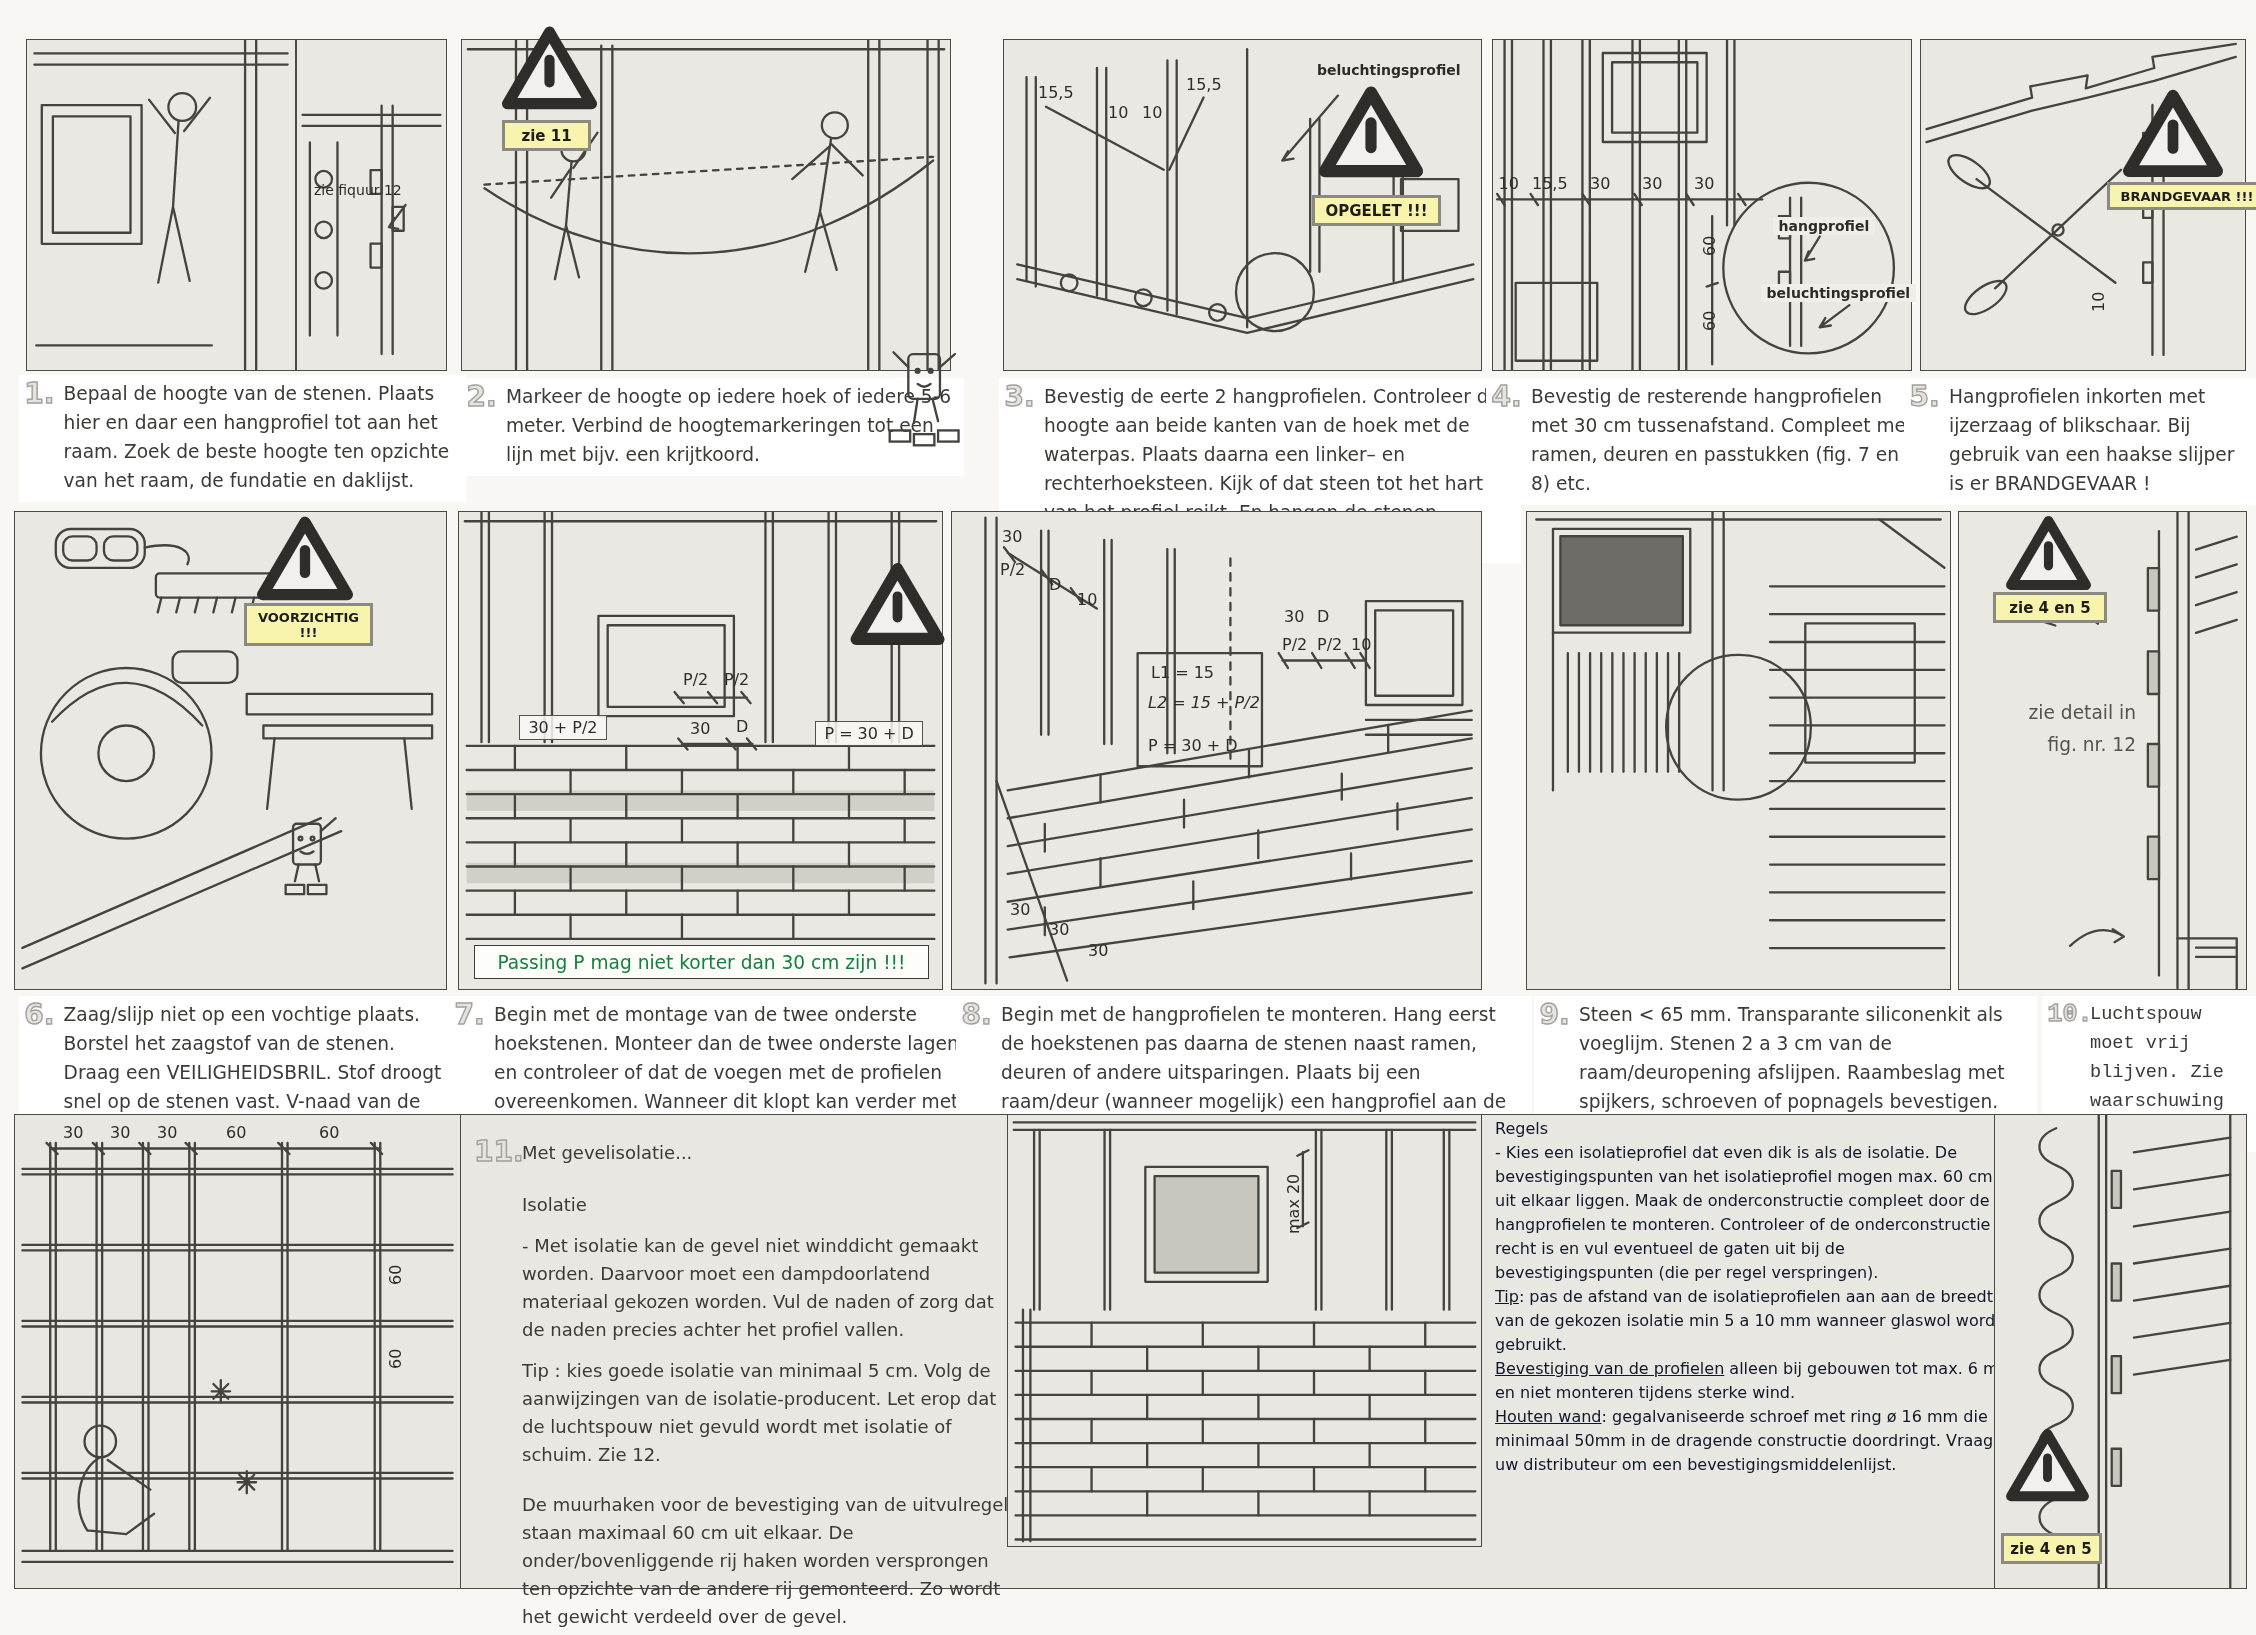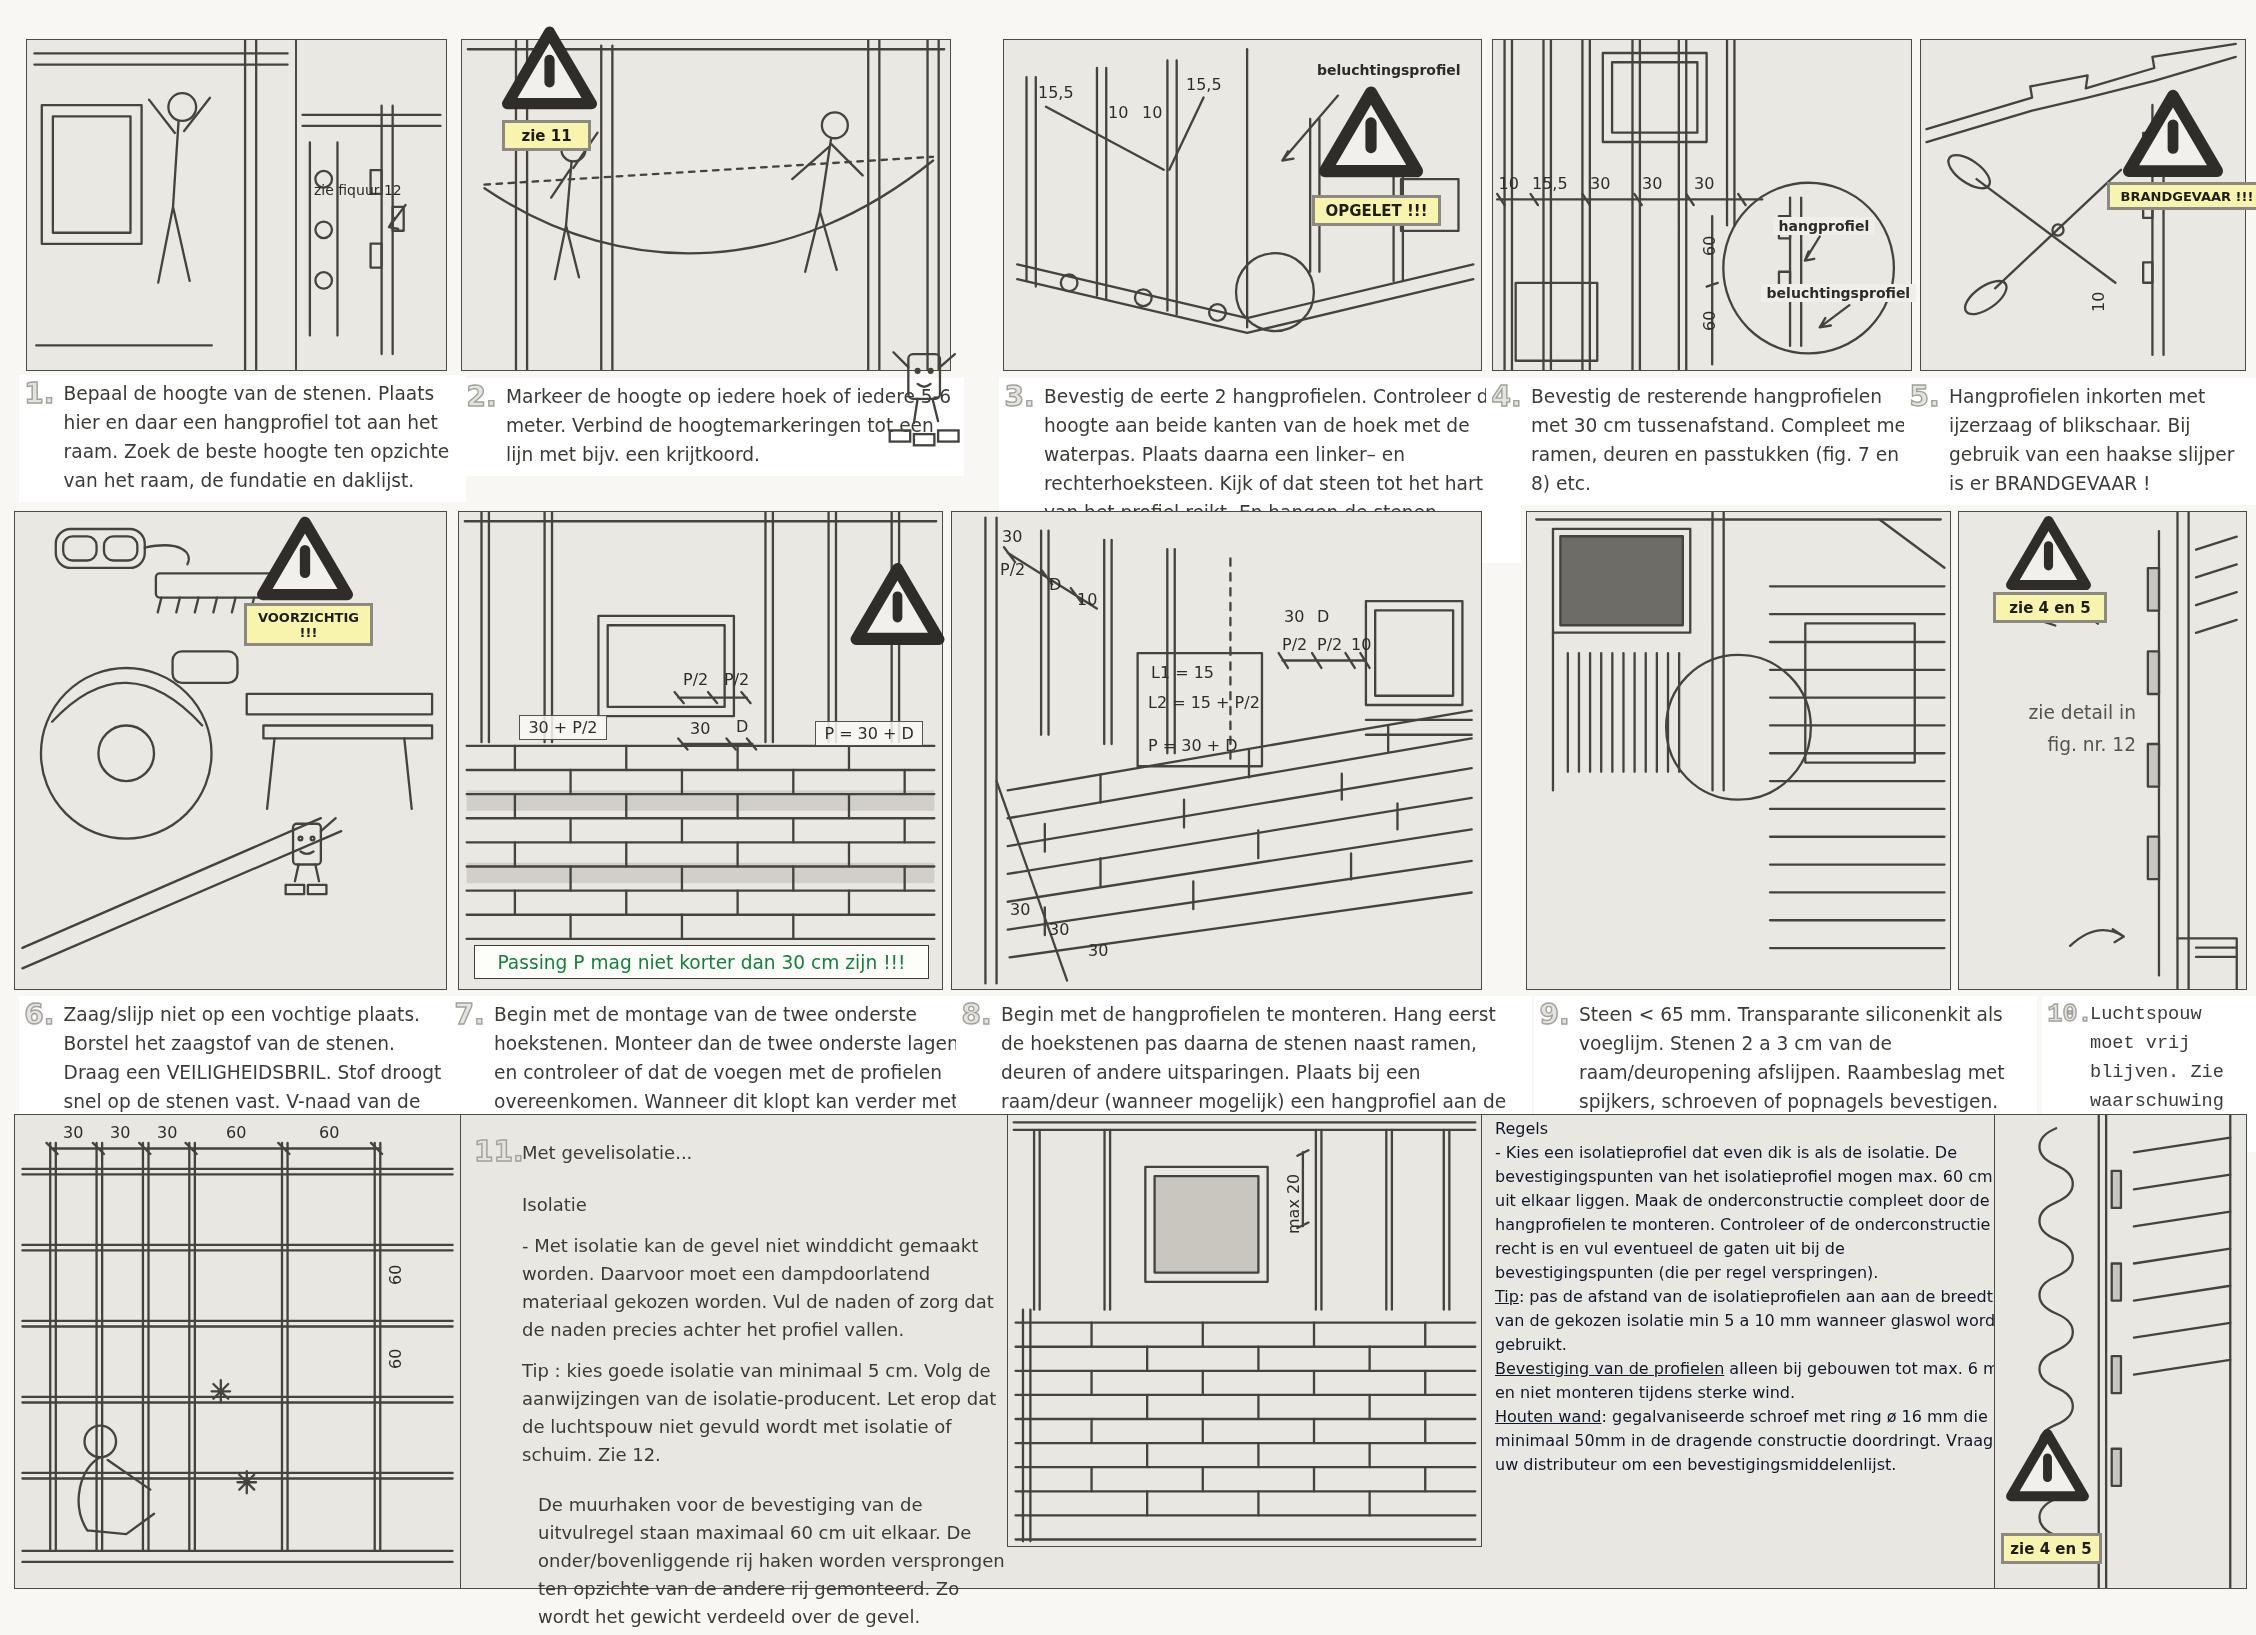--- a/index.html
+++ b/index.html
@@ -267,21 +267,21 @@
     <div class="dim" style="left:50px;top:15px;">30</div>
     <div class="dim" style="left:48px;top:48px;">P/2</div>
     <div class="dim" style="left:97px;top:63px;">D</div>
     <div class="dim" style="left:125px;top:78px;">10</div>
     <div class="dim" style="left:332px;top:95px;">30</div>
     <div class="dim" style="left:365px;top:95px;">D</div>
     <div class="dim" style="left:330px;top:123px;">P/2</div>
     <div class="dim" style="left:365px;top:123px;">P/2</div>
     <div class="dim" style="left:399px;top:123px;">10</div>
     <div class="dim" style="left:199px;top:151px;">L1 = 15</div>
-    <div class="dim" style="left:196px;top:181px;">L2 = 15 + P/2</div>
+    <div class="dim" style="left:196px;top:181px;font-style:italic;">L2 = 15 + P/2</div>
     <div class="dim" style="left:196px;top:224px;">P = 30 + D</div>
     <div class="dim" style="left:58px;top:388px;">30</div>
     <div class="dim" style="left:97px;top:408px;">30</div>
     <div class="dim" style="left:136px;top:429px;">30</div>
     <svg class="tri" style="left:-103px;top:39px;width:97px;height:108px;" viewBox="0 0 100 92">
       <path d="M50 10 L91 80 L9 80 Z" fill="#f1f0ec" stroke="#2e2d2a" stroke-width="11" stroke-linejoin="round"></path>
       <rect x="45" y="32" width="10" height="32" rx="5" fill="#2e2d2a"></rect>
     </svg>
   </div>
 
@@ -366,21 +366,21 @@
     <div class="dim rot" style="left:371px;top:254px;">60</div>
   </div>
 
   <div>
     <span class="num" style="left:474px;top:1135px;">11.</span>
     <div class="txtblock" style="left:522px;top:1139px;width:494px;">
       <p>Met gevelisolatie...</p>
       <p style="margin-top:24px;">Isolatie</p>
       <p>- Met isolatie kan de gevel niet winddicht gemaakt worden. Daarvoor moet een dampdoorlatend materiaal gekozen worden. Vul de naden of zorg dat de naden precies achter het profiel vallen.</p>
       <p>Tip : kies goede isolatie van minimaal 5 cm. Volg de aanwijzingen van de isolatie-producent. Let erop dat de luchtspouw niet gevuld wordt met isolatie of schuim. Zie 12.</p>
-      <p style="margin-top:22.4px;margin-left:16px;">De muurhaken voor de bevestiging van de uitvulregel staan maximaal 60 cm uit elkaar. De onder/bovenliggende rij haken worden versprongen ten opzichte van de andere rij gemonteerd. Zo wordt het gewicht verdeeld over de gevel.</p>
+      <p style="margin-top:22.4px;">De muurhaken voor de bevestiging van de uitvulregel staan maximaal 60 cm uit elkaar. De onder/bovenliggende rij haken worden versprongen ten opzichte van de andere rij gemonteerd. Zo wordt het gewicht verdeeld over de gevel.</p>
     </div>
   </div>
 
   <div class="panel" style="left:1007px;top:1114px;width:475px;height:433px;background:#e9e7e1;">
     <svg class="sk" viewBox="0 0 510 465">
       <path d="M6 8 H504 M6 16 H504"></path>
       <path d="M28 16 V210 M34 16 V210 M104 16 V210 M110 16 V210 M332 16 V210 M338 16 V210 M408 16 V210 M414 16 V210 M470 16 V210 M476 16 V210"></path>
       <rect x="148" y="56" width="132" height="124"></rect>
       <rect x="158" y="66" width="112" height="104" class="lshade"></rect>
       <path d="M318 40 V120 M312 44 L324 38 M312 122 L324 116"></path>

